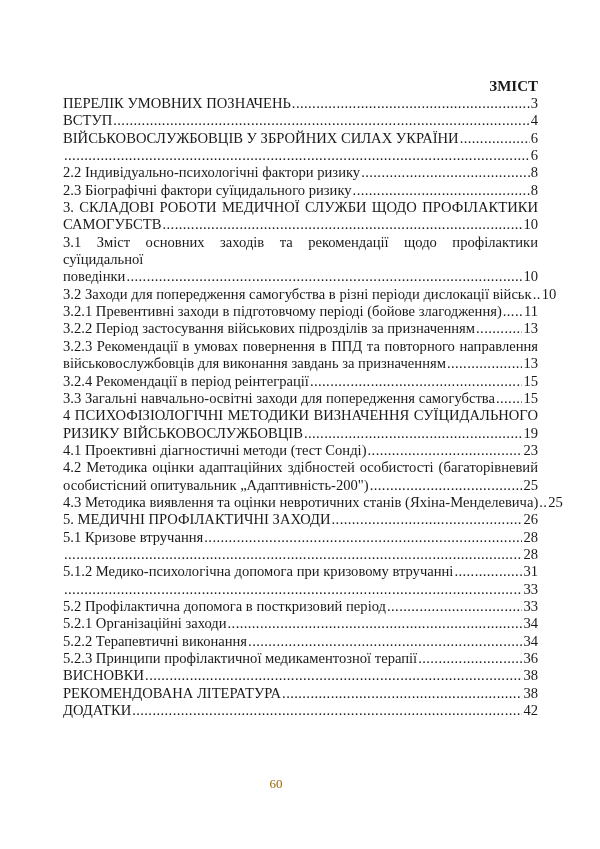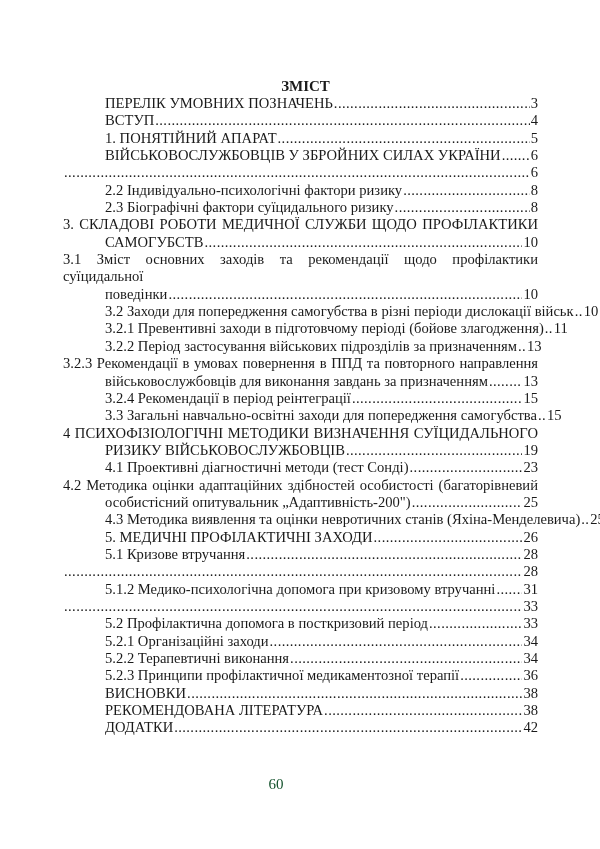--- a/index.html
+++ b/index.html
@@ -3,40 +3,40 @@
 <meta charset="utf-8">
 <style>
   html, body { margin: 0; padding: 0; background: #ffffff; }
   body { width: 600px; height: 849px; position: relative; overflow: hidden; }
   .page {
     position: absolute; left: 63px; top: 78px; width: 475px;
     font-family: "Liberation Serif", serif; color: #1a1a1a;
     font-size: 14.6px; line-height: 17.35px;
   }
   .title {
-    text-align: center; font-weight: bold; font-size: 15px;
+    text-align: right; font-weight: bold; font-size: 15px;
     height: 17px; line-height: 17px; margin-bottom: 0px; padding-left: 10px;
   }
   .entry { display: flex; align-items: baseline; white-space: nowrap; }
-  .entry .label { flex: 0 0 auto; margin-left: 42px; }
+  .entry .label { flex: 0 0 auto; }
   .entry .dots {
     flex: 1 1 auto; overflow: hidden; min-width: 8px;
     margin: 0 1px; letter-spacing: 0.4px;
   }
   .entry .dots::before {
     content: "................................................................................................................................................................................................................................";
   }
   .entry .pg { flex: 0 0 auto; text-align: right; }
   .multi .first {
     text-align: justify; text-align-last: justify; white-space: normal;
     display: block;
   }
   .footer {
     position: absolute; left: 0; width: 552px; top: 776px;
-    text-align: center; font-family: "Liberation Serif", serif; font-size: 15px; color: #14532d;
+    text-align: center; font-family: "Liberation Serif", serif; font-size: 13px; color: #a16207;
   }
 </style>
 </head>
 <body>
 
 <div class="page">
   <div class="title">ЗМІСТ</div>
   <div id="toc">
       <div>
         <div class="entry">
@@ -45,27 +45,20 @@
           <span class="pg">3</span>
         </div>
       </div>
       <div>
         <div class="entry">
           <span class="label">ВСТУП</span>
           <span class="dots"></span>
           <span class="pg">4</span>
         </div>
       </div>
-      <div>
-        <div class="entry">
-          <span class="label">1. ПОНЯТІЙНИЙ АПАРАТ</span>
-          <span class="dots"></span>
-          <span class="pg">5</span>
-        </div>
-      </div>
       <div class="multi">
         <div class="entry">
           <span class="label">ВІЙСЬКОВОСЛУЖБОВЦІВ У ЗБРОЙНИХ СИЛАХ УКРАЇНИ</span>
           <span class="dots"></span>
           <span class="pg">6</span>
         </div>
       </div>
       <div>
         <div class="entry">
           <span class="dots"></span>

